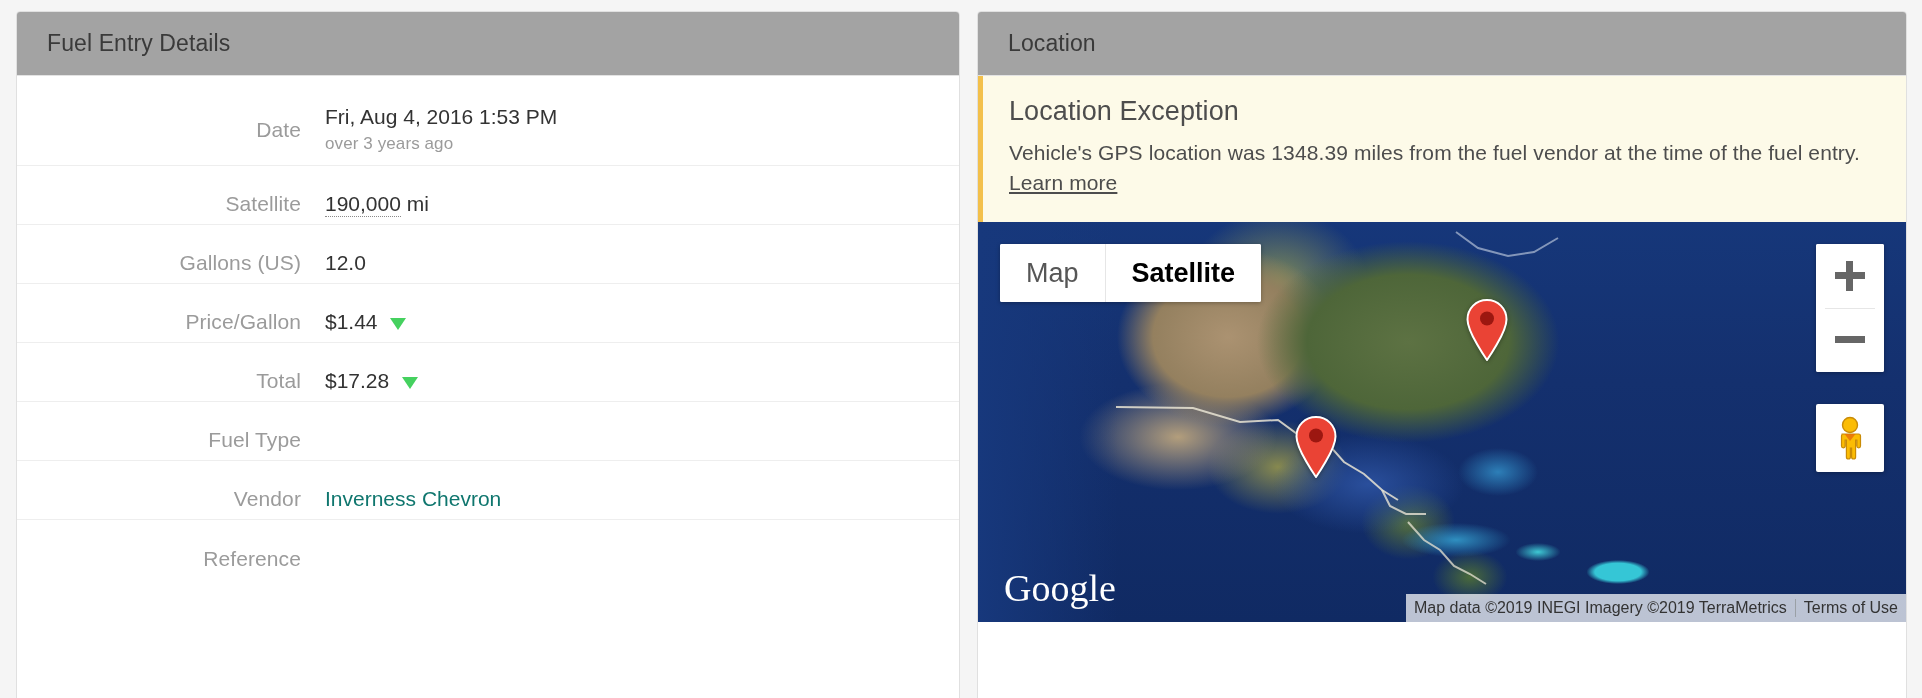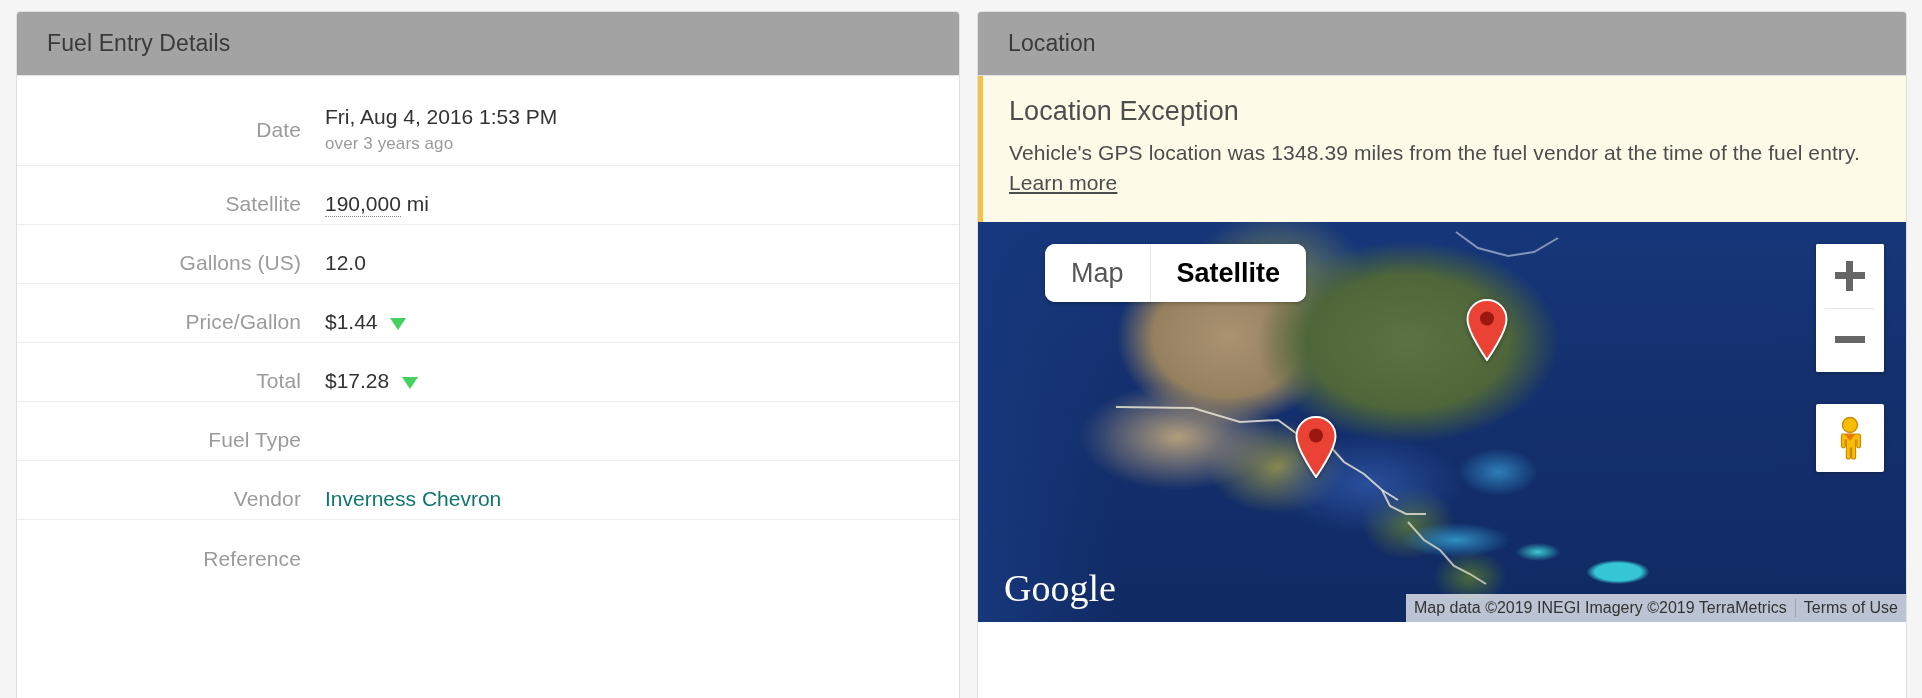--- a/index.html
+++ b/index.html
@@ -175,25 +175,24 @@
     position: absolute;
     stroke: #e8e4d5;
     fill: none;
   }
 
   .map-type-control {
     position: absolute;
     left: 22px; top: 22px;
     display: flex;
     background: #fff;
-    border-radius: 10px;
+    border-radius: 2px;
     box-shadow: 0 1px 4px rgba(0,0,0,.3);
     overflow: hidden;
     height: 58px;
-    margin-left: 45px;
   }
   .map-type-btn {
     display: flex; align-items: center; justify-content: center;
     font-family: "Liberation Sans", sans-serif;
     font-size: 27px;
     padding: 0 26px;
     color: #565656;
     cursor: pointer;
     background: #fff;
     border: none;

